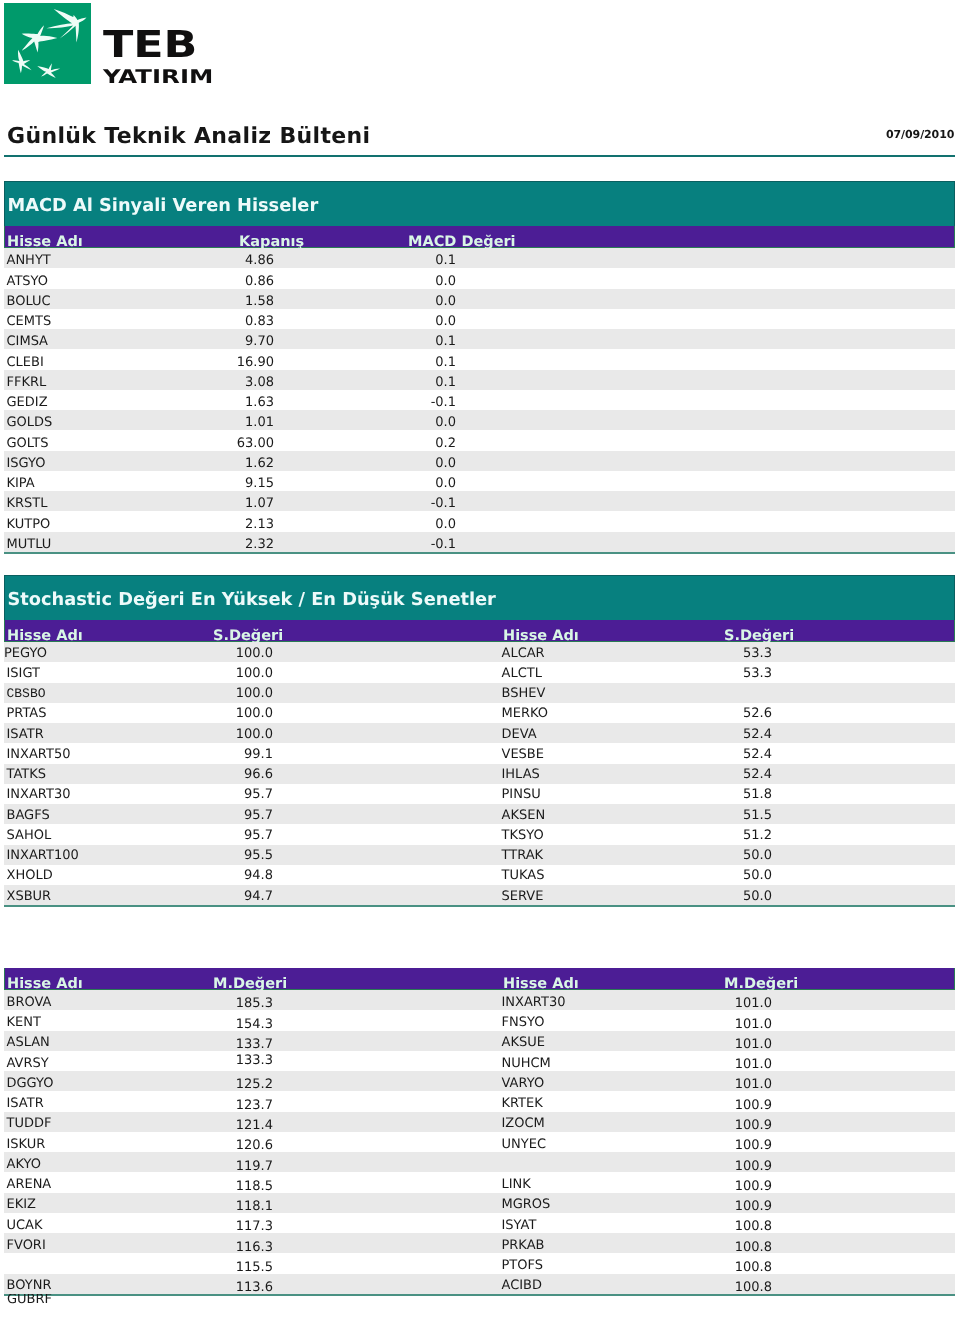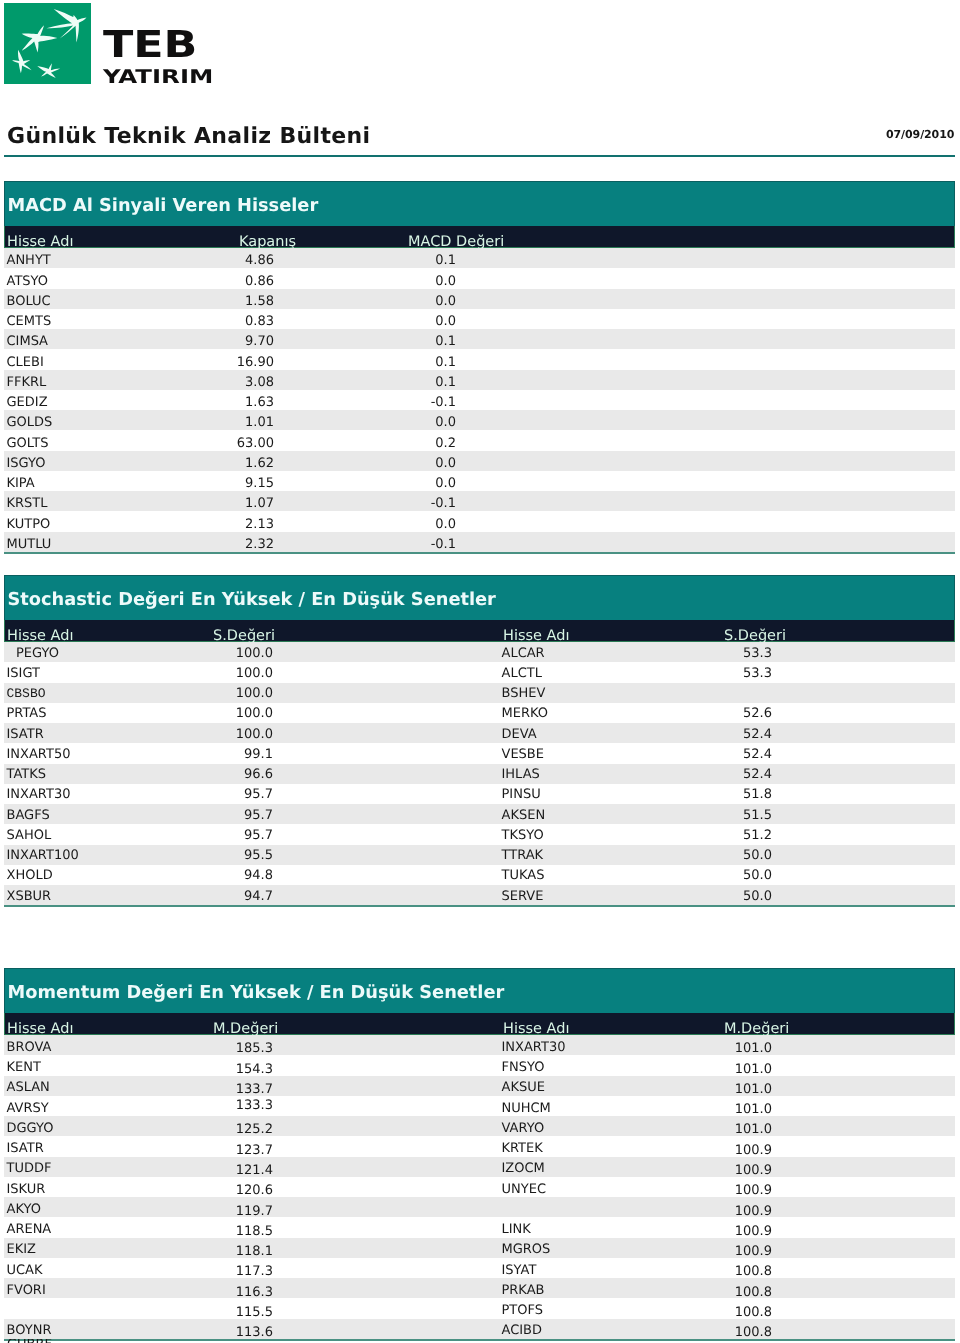--- a/index.html
+++ b/index.html
@@ -34,22 +34,22 @@
   .rule{position:absolute;left:4px;top:155px;width:951px;height:2px;background:#12716f;}
 
   
   .section{position:absolute;left:4px;width:951px;}
   .sec-title{height:45px;background:#07807f;color:#edfafa;box-sizing:border-box;
              border:1px solid #0a5f60;border-bottom:none;
              font-family:"DejaVu Sans",sans-serif;font-weight:bold;font-size:17.8px;
              position:relative;}
   .sec-title span{position:absolute;left:2.5px;top:14.5px;line-height:18px;
                   transform:translateZ(0);}
-  .sec-head{height:22px;background:#0f172a;position:relative;box-sizing:border-box;
-            border:1px solid #2a7b55;border-top:none;}
+  .sec-head{height:22px;background:#4c1d95;position:relative;box-sizing:border-box;
+            border:1px solid #2a7b55;border-top:none;font-weight:bold;}
   .sec-head span{position:absolute;top:9.3px;color:#d9f6e6;font-size:14.5px;
                  line-height:15px;white-space:nowrap;transform:translateZ(0);
                  font-family:"DejaVu Sans",sans-serif;}
   .rows{border-bottom:2px solid #4a9183;}
   .row{height:20.25px;position:relative;background:#ffffff;}
   .row.alt{background:#e9e9e9;}
   .row span{position:absolute;white-space:nowrap;color:#1a1a1a;font-size:13px;
             line-height:14px;top:7px;font-family:"DejaVu Sans",sans-serif;}
   .row span.vr{text-align:right;}
 </style>
@@ -182,21 +182,21 @@
           <span>Stochastic Değeri En Yüksek / En Düşük Senetler</span>
         </div>
         <div class="sec-head">
           <span style="left: 2px;">Hisse Adı</span>
           <span style="left: 208px;">S.Değeri</span>
           <span style="left: 498px;">Hisse Adı</span>
           <span style="left: 719px;">S.Değeri</span>
         </div>
         <div class="rows">
           <div class="row alt">
-            <span style="left: 12px; top: 4.5px; text-align: right;">PEGYO</span>
+            <span style="left: 0; top: 4.5px; text-align: right;">PEGYO</span>
             <span class="vr" style="left: 0px; width: 269px; top: 4.5px;">100.0</span>
             <span style="left: 497.5px; top: 4.5px;">ALCAR</span>
             <span class="vr" style="left: 0px; width: 768px; top: 4.5px;">53.3</span>
           </div>
           <div class="row">
             <span style="left: 2.5px; top: 4.5px;">ISIGT</span>
             <span class="vr" style="left: 0px; width: 269px; top: 4.5px;">100.0</span>
             <span style="left: 497.5px; top: 4.5px;">ALCTL</span>
             <span class="vr" style="left: 0px; width: 768px; top: 4.5px;">53.3</span>
           </div>
@@ -261,23 +261,20 @@
           </div>
           <div class="row alt">
             <span style="left: 2.5px; top: 4.5px;">XSBUR</span>
             <span class="vr" style="left: 0px; width: 269px; top: 4.5px;">94.7</span>
             <span style="left: 497.5px; top: 4.5px;">SERVE</span>
             <span class="vr" style="left: 0px; width: 768px; top: 4.5px;">50.0</span>
           </div>
         </div>
       </div>
       <div class="section" style="top: 968px;">
-        <div class="sec-title">
-          <span>Momentum Değeri En Yüksek / En Düşük Senetler</span>
-        </div>
         <div class="sec-head">
           <span style="left: 2px;">Hisse Adı</span>
           <span style="left: 208px;">M.Değeri</span>
           <span style="left: 498px;">Hisse Adı</span>
           <span style="left: 719px;">M.Değeri</span>
         </div>
         <div class="rows">
           <div class="row alt">
             <span style="left: 2.5px; top: 5.75px;">BROVA</span>
             <span class="vr" style="left: 0px; width: 269px; top: 7.3px;">185.3</span>

